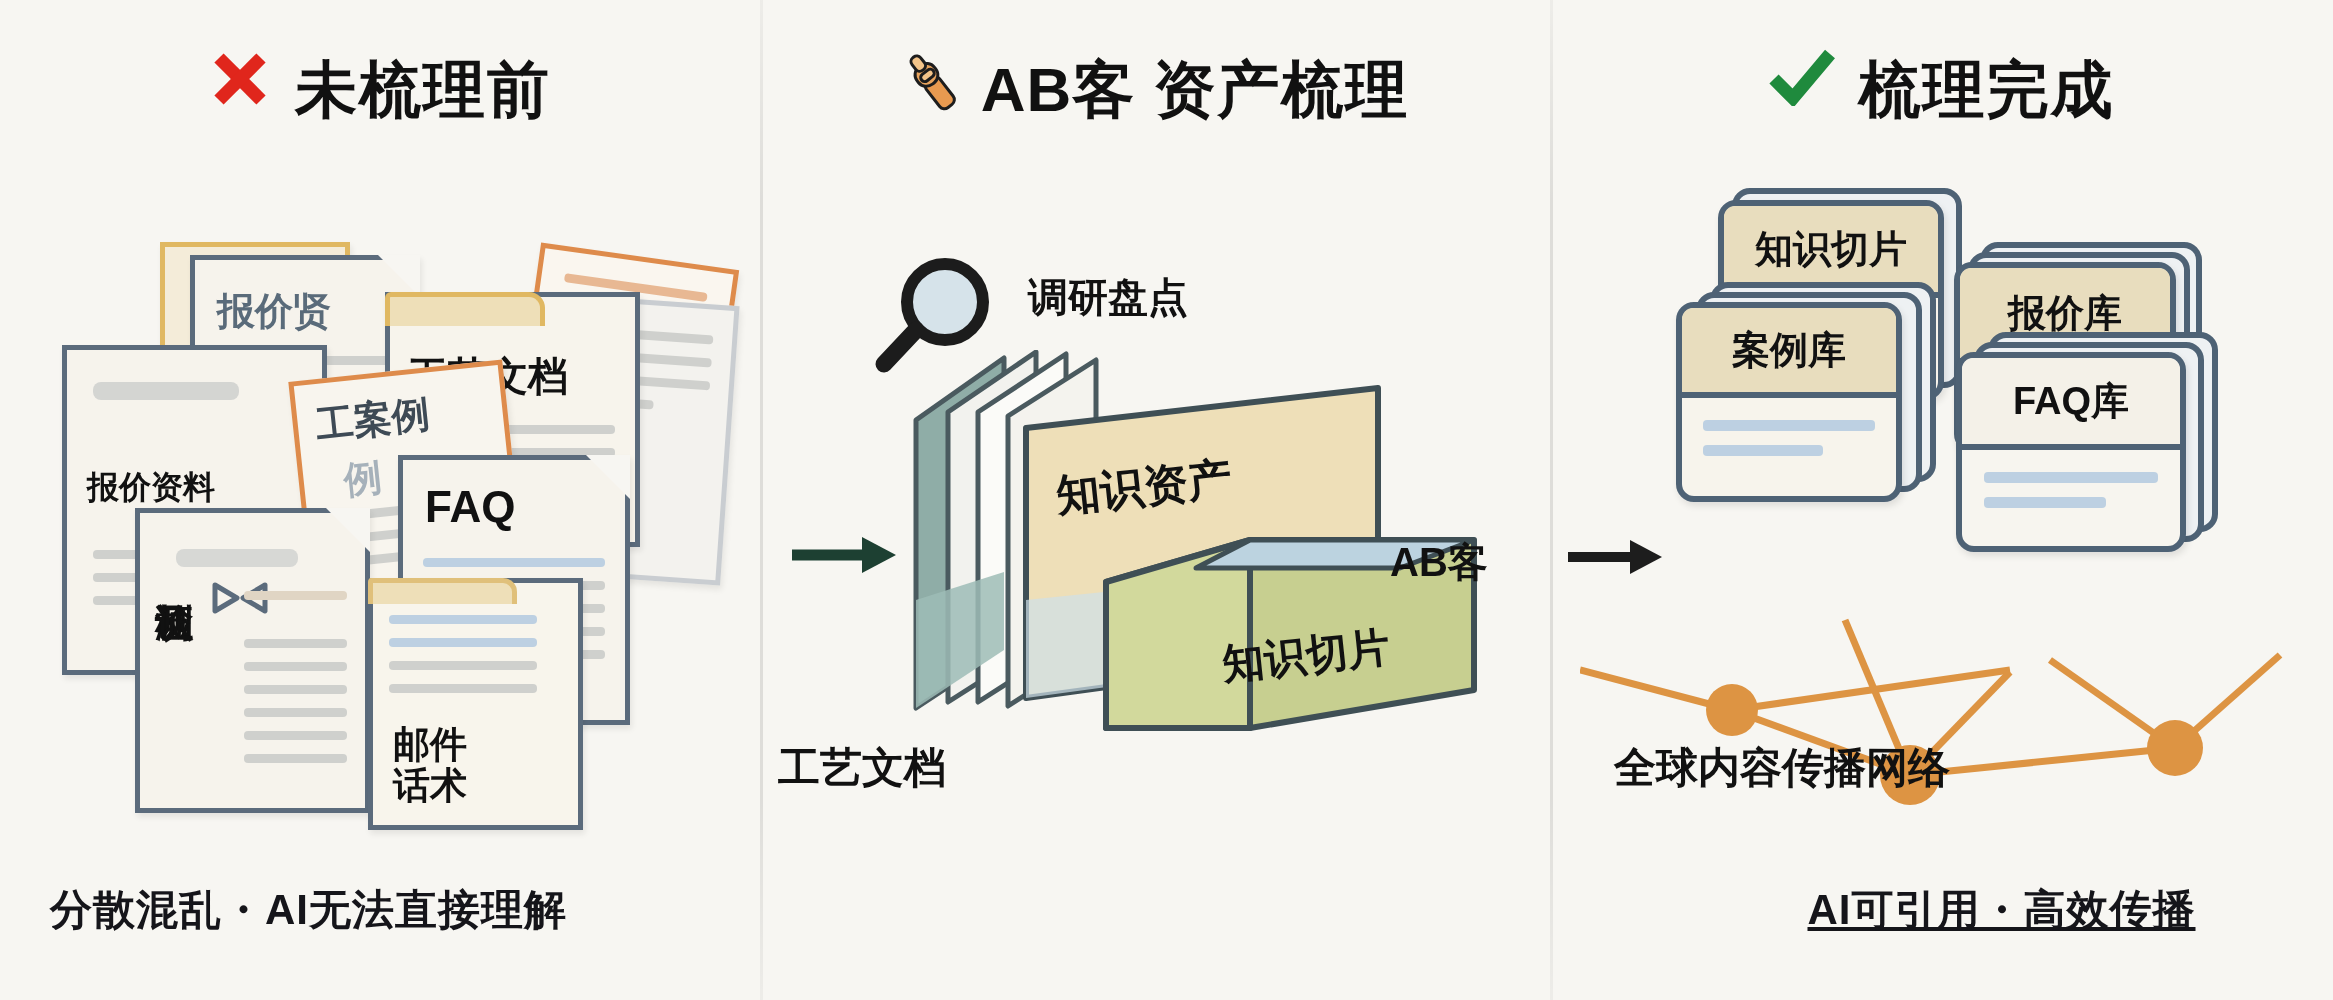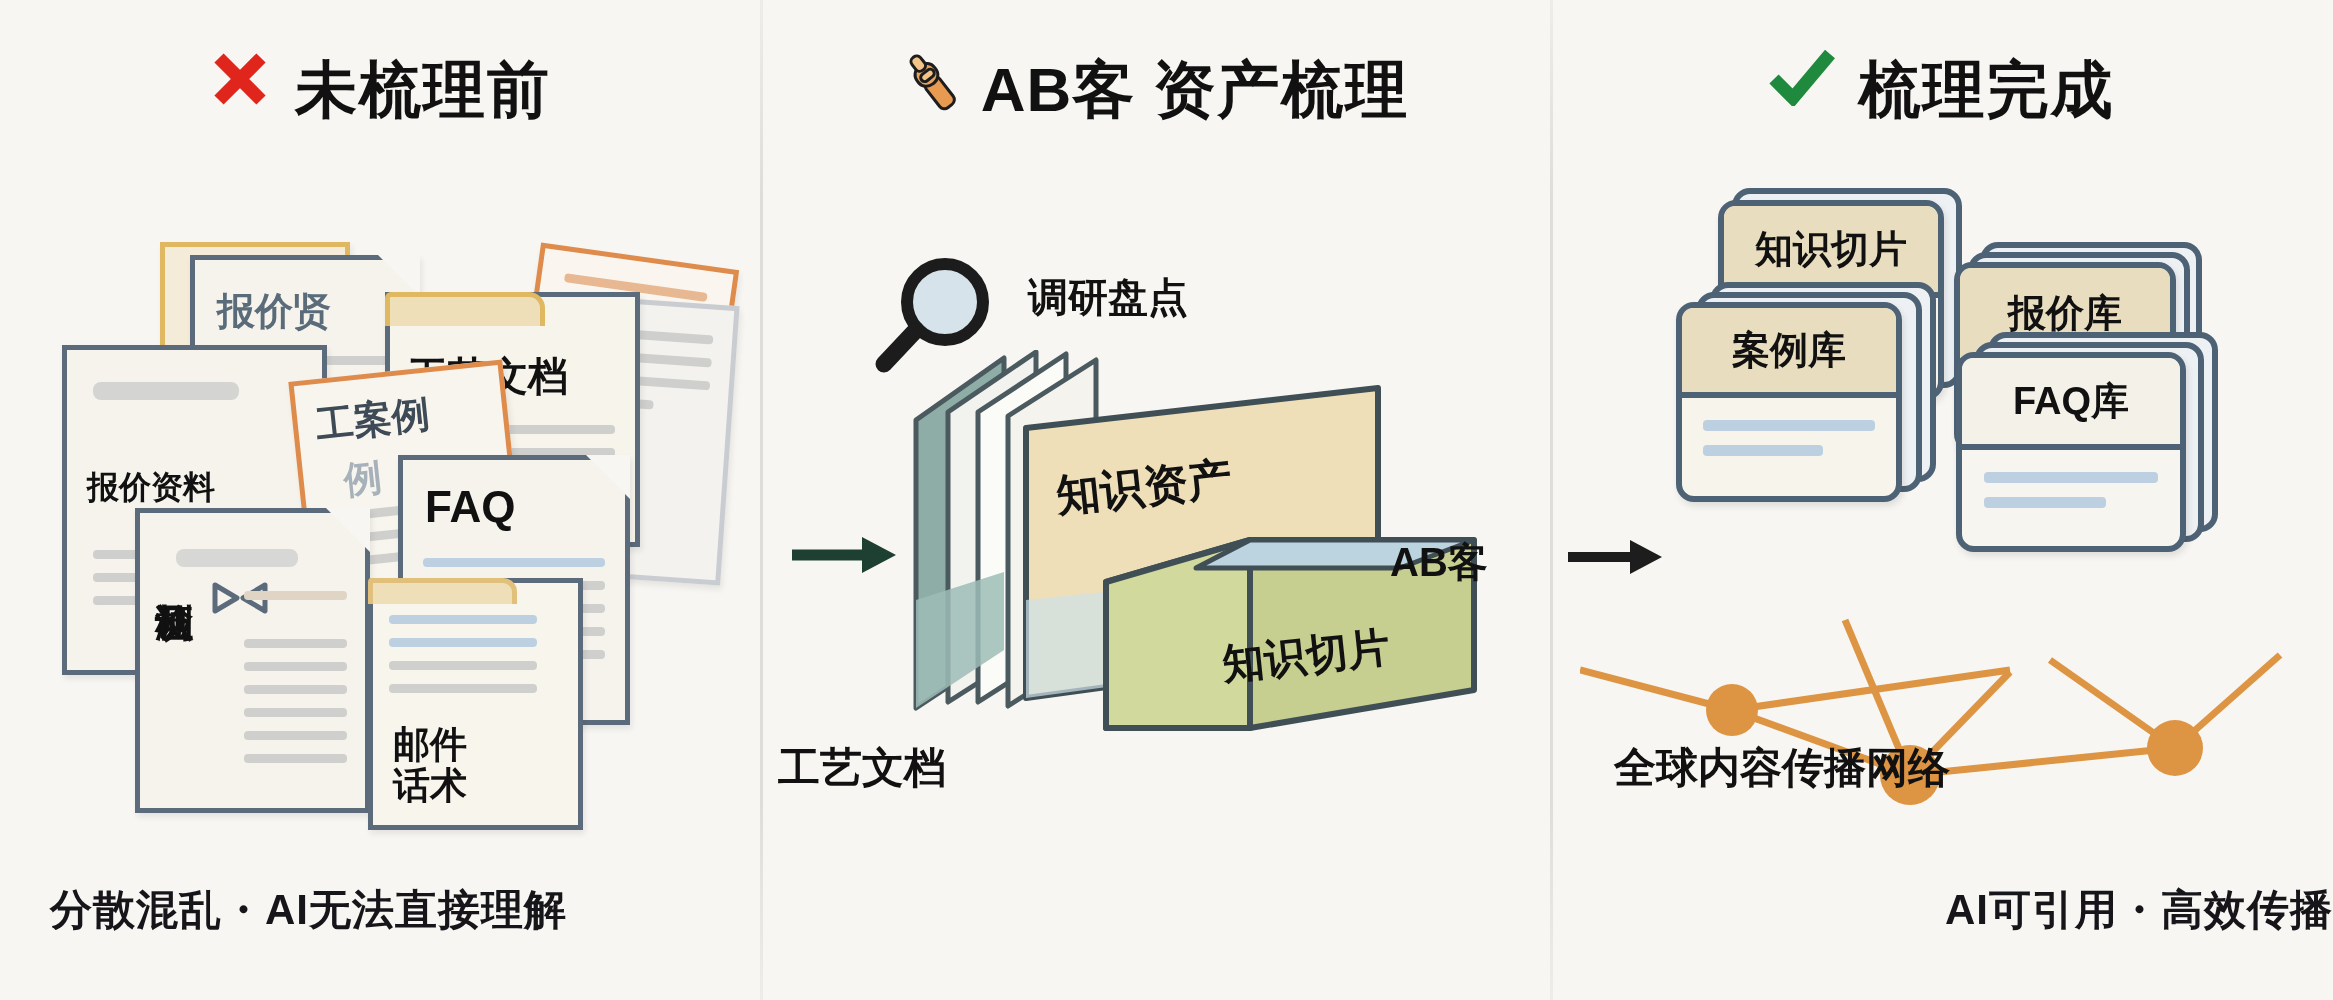--- a/index.html
+++ b/index.html
@@ -36,21 +36,21 @@
   
   .pen-icon{width:62px;height:68px;display:block;}
 
   
   .caption{
     position:absolute;bottom:62px;left:0;right:0;
     text-align:center;font-size:42px;font-weight:bold;color:#15151a;
     letter-spacing:1px;white-space:nowrap;
   }
   .caption-left{text-align:left;padding-left:50px;}
-  .caption-right{text-align:right;padding-left:120px;}
+  .caption-right{text-align:center;padding-left:120px;text-decoration:underline;}
 
   
   .doc{
     position:absolute;
     background:#f6f3ec;
     border:5px solid #5b6b7c;
     box-sizing:border-box;
     box-shadow:2px 4px 6px rgba(0,0,0,0.08);
   }
   .doc .fold{

